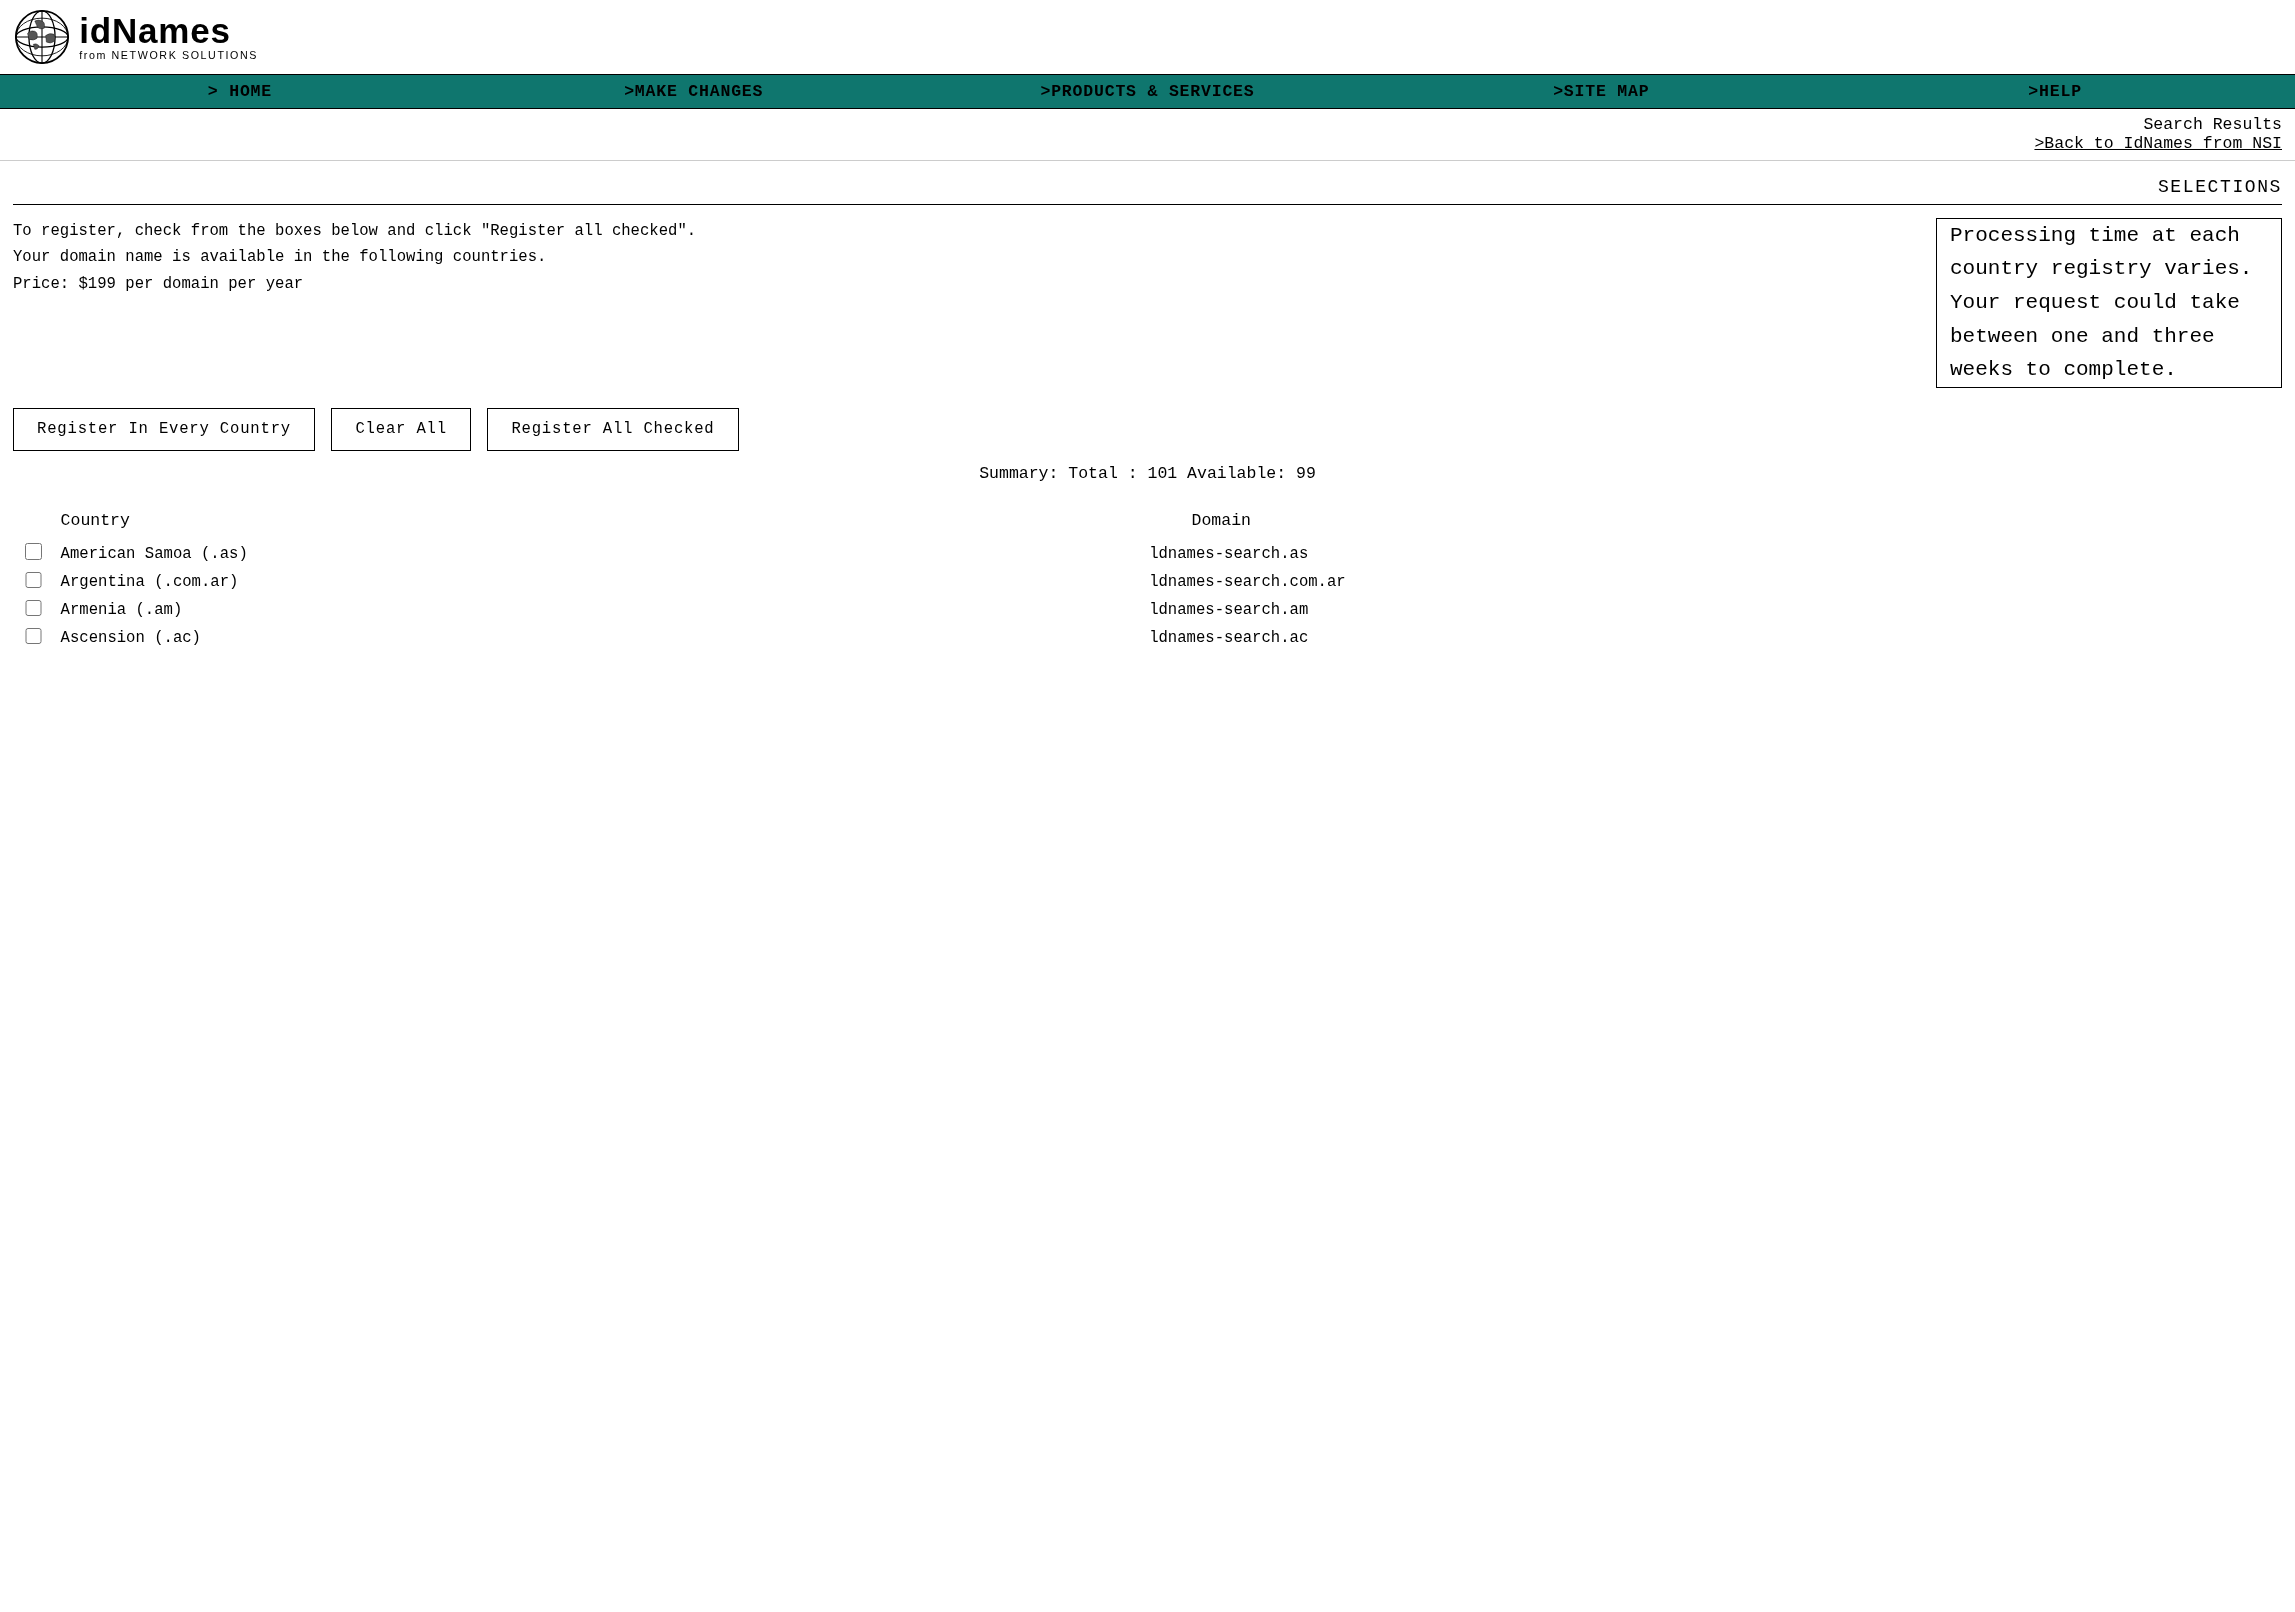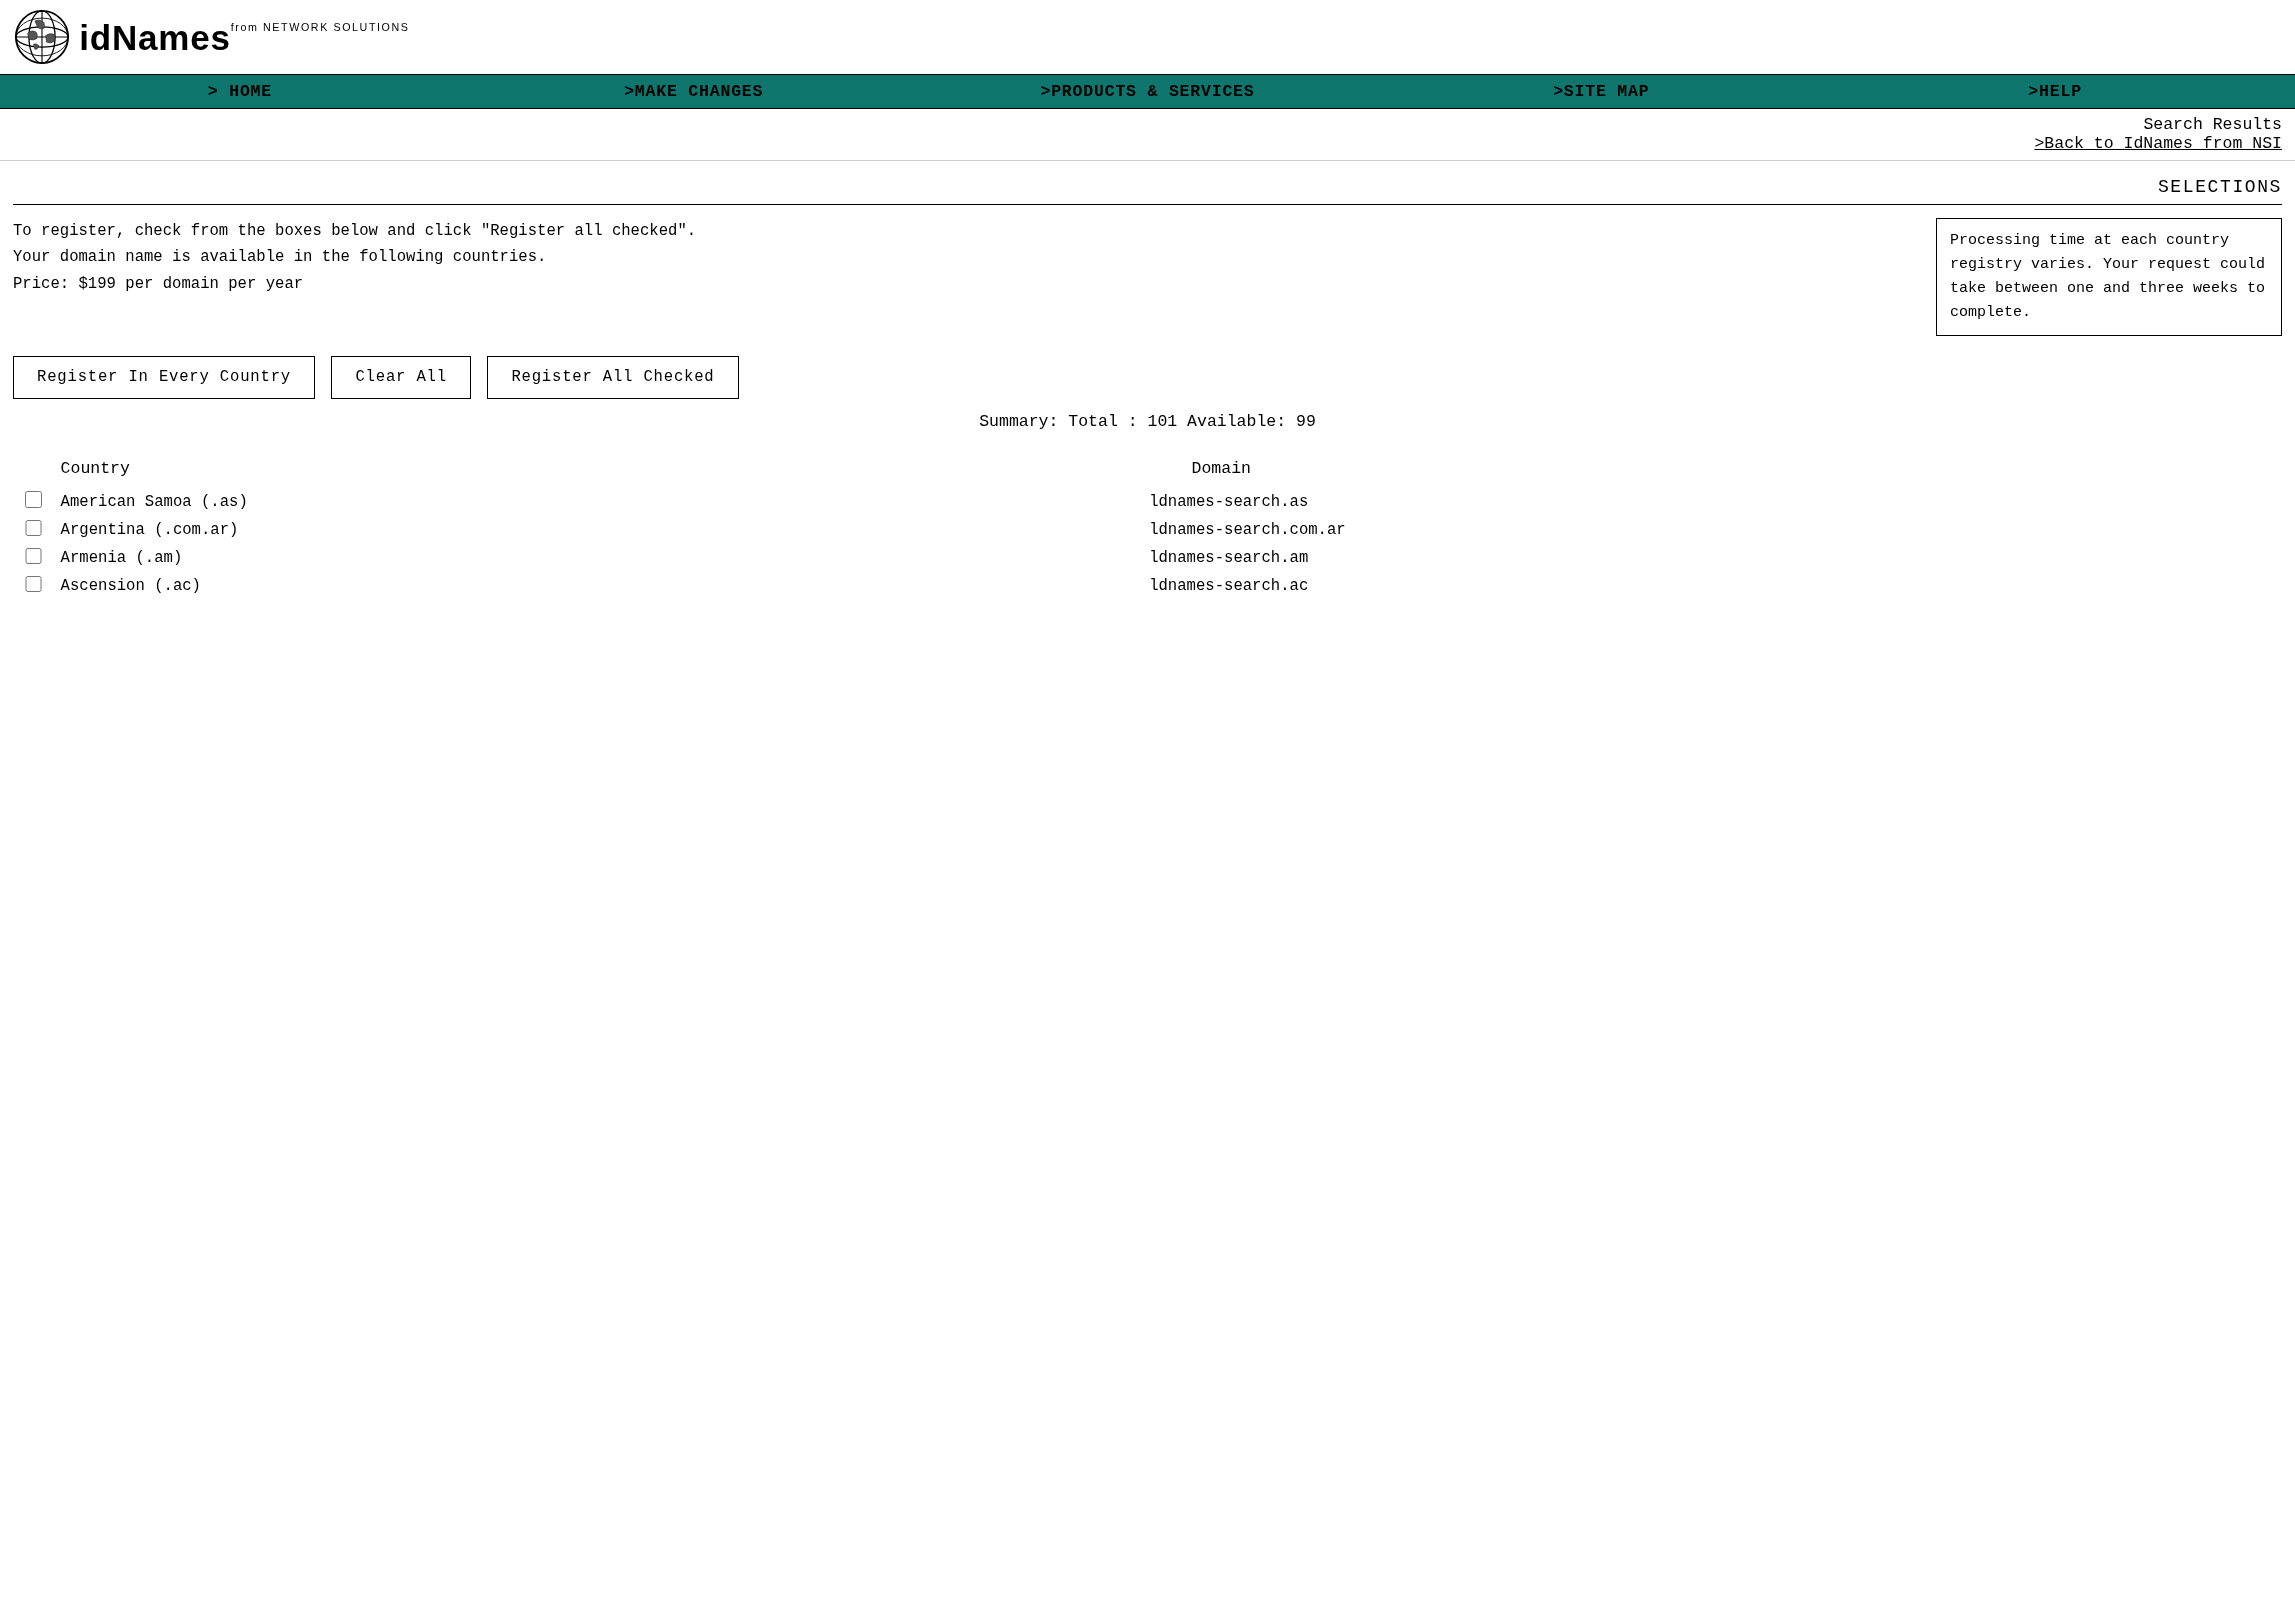--- a/index.html
+++ b/index.html
@@ -24,20 +24,21 @@
     }
 
     .logo-globe {
       width: 58px;
       height: 58px;
       margin-right: 8.2px;
     }
 
     .logo-text-block {
       display: flex;
+      flex-direction: column;
     }
 
     .logo-title {
       font-size: 35px;
       font-weight: bold;
       font-family: Arial, sans-serif;
       letter-spacing: 0.8px;
       line-height: 1;
     }
 
@@ -114,22 +115,22 @@
     }
 
     .info-left {
       flex: 1;
       font-size: 15.6px;
       line-height: 1.7;
     }
 
     .info-right {
       border: 1.6px solid #000;
-      padding: 10px 13px;
-      font-size: 15px;
+      padding: 0 13px;
+      font-size: 21px;
       line-height: 1.6;
       max-width: 346px;
     }
 
     
     .button-row {
       display: flex;
       gap: 16.5px;
       margin-bottom: 13px;
       justify-content: flex-start;

